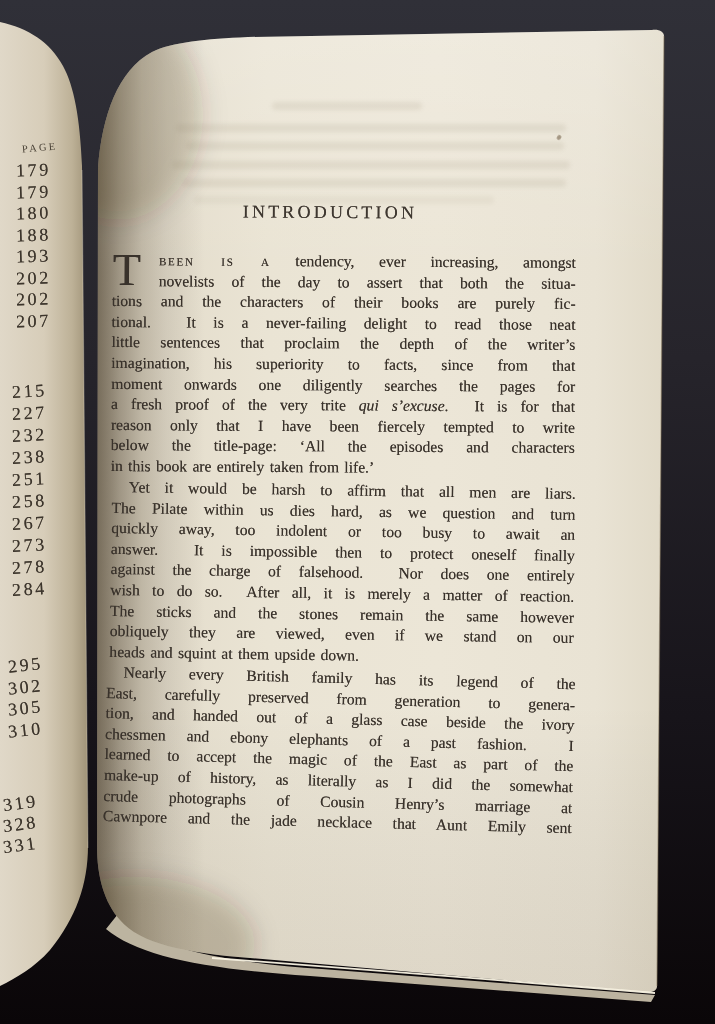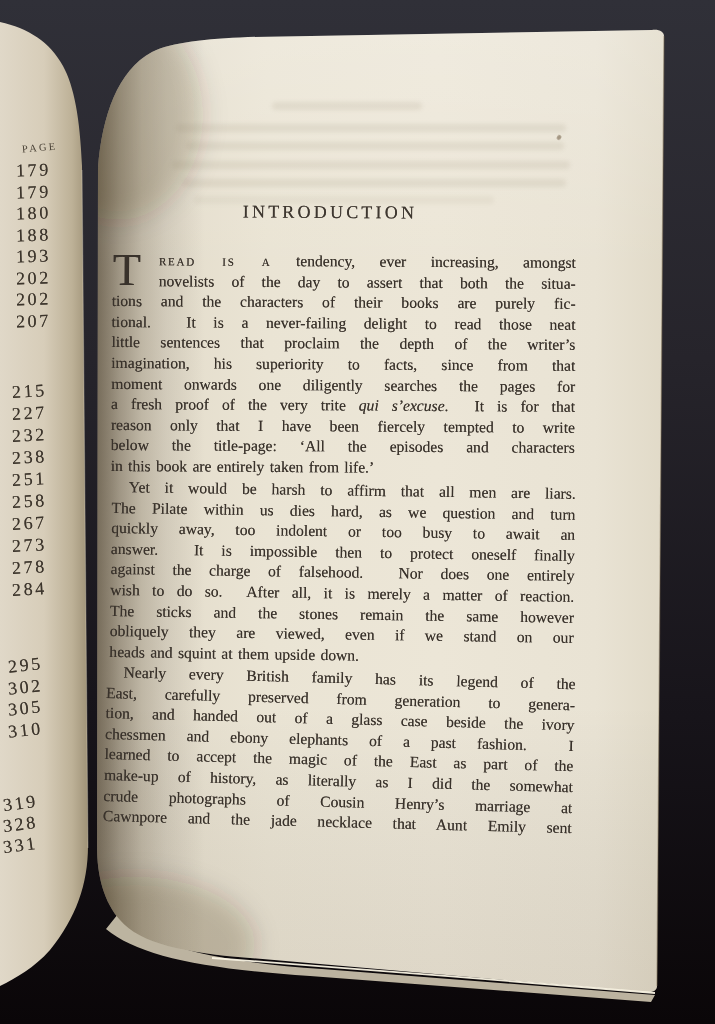--- a/index.html
+++ b/index.html
@@ -158,21 +158,21 @@
     <div class="ghost" style="left:172px;top:161px;width:398px;"></div>
     <div class="ghost" style="left:182px;top:179px;width:384px;"></div>
     <div class="ghost" style="left:194px;top:196px;width:300px;opacity:.08;"></div>
   </div>
 
   <div class="freckle"></div>
 
   <h1 class="title">INTRODUCTION</h1>
   <div class="body-text" id="body-text">
       <div class="para r0">
-        <div class="line dropgap"><span class="sc">read is a</span> tendency, ever increasing, amongst</div>
+        <div class="line dropgap"><span class="sc">been is a</span> tendency, ever increasing, amongst</div>
         <div class="line dropgap">novelists of the day to assert that both the situa-</div>
         <div class="line">tions and the characters of their books are purely fic-</div>
         <div class="line">tional.&nbsp; It is a never-failing delight to read those neat</div>
         <div class="line">little sentences that proclaim the depth of the writer’s</div>
         <div class="line">imagination, his superiority to facts, since from that</div>
         <div class="line">moment onwards one diligently searches the pages for</div>
         <div class="line">a fresh proof of the very trite <i>qui s’excuse</i>.&nbsp; It is for that</div>
         <div class="line">reason only that I have been fiercely tempted to write</div>
         <div class="line">below the title-page: ‘All the episodes and characters</div>
         <div class="line flush">in this book are entirely taken from life.’</div>

